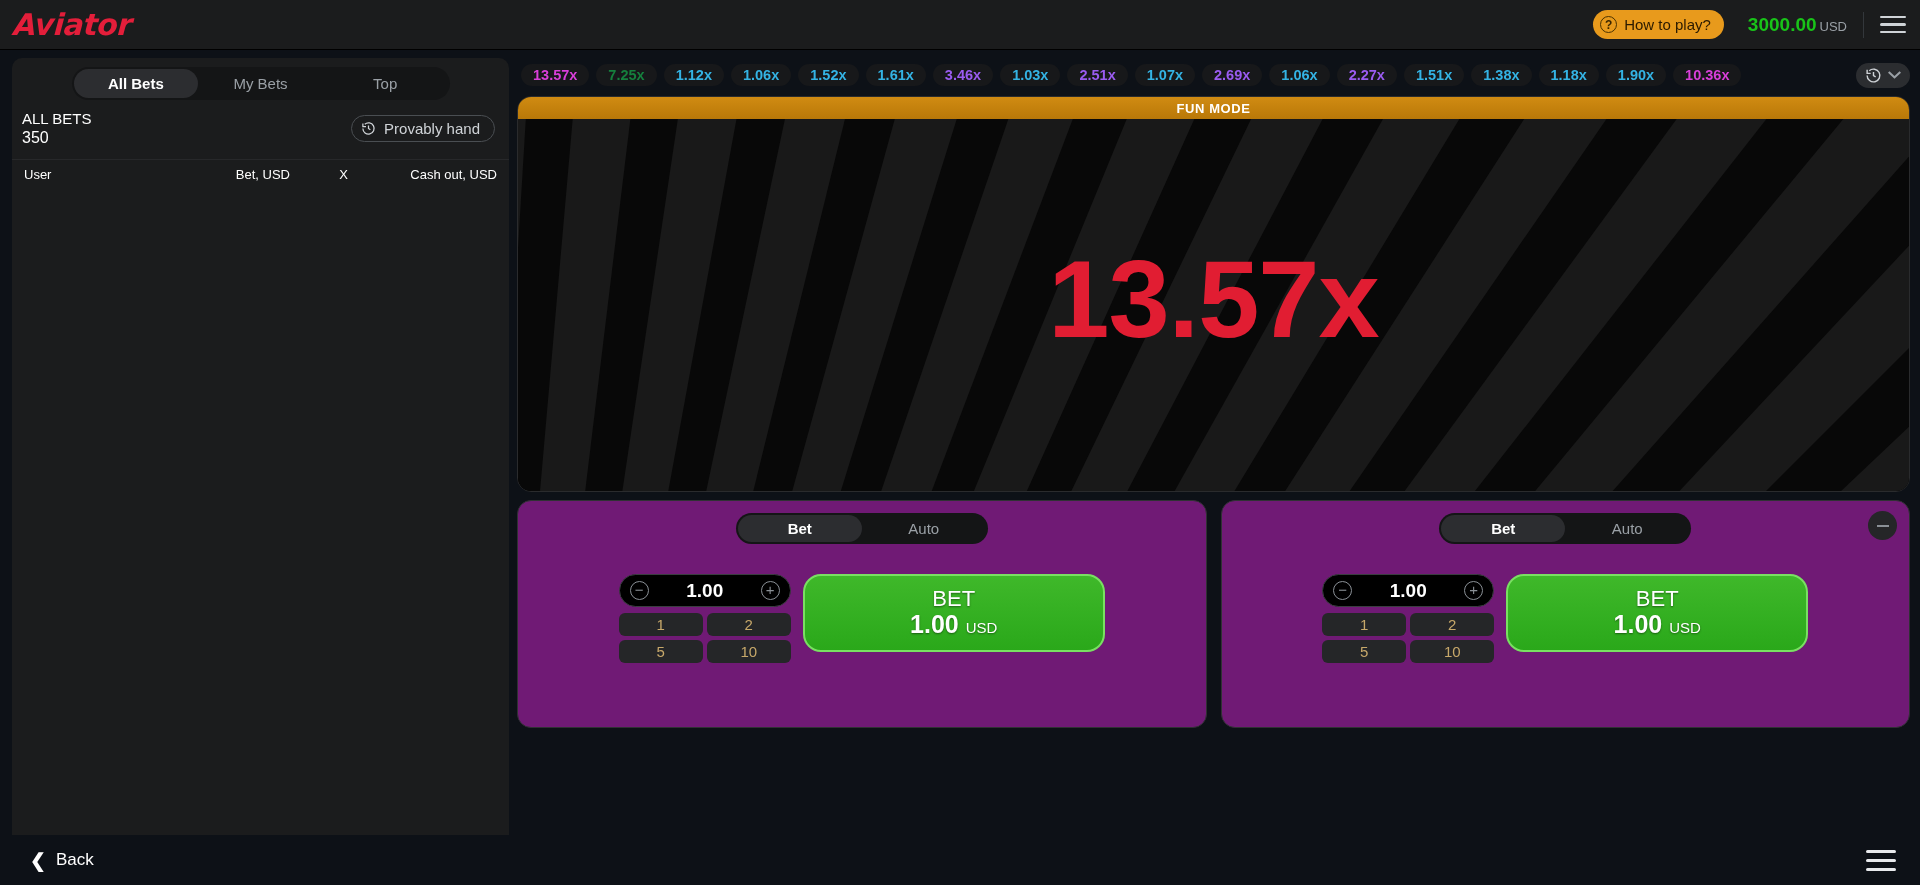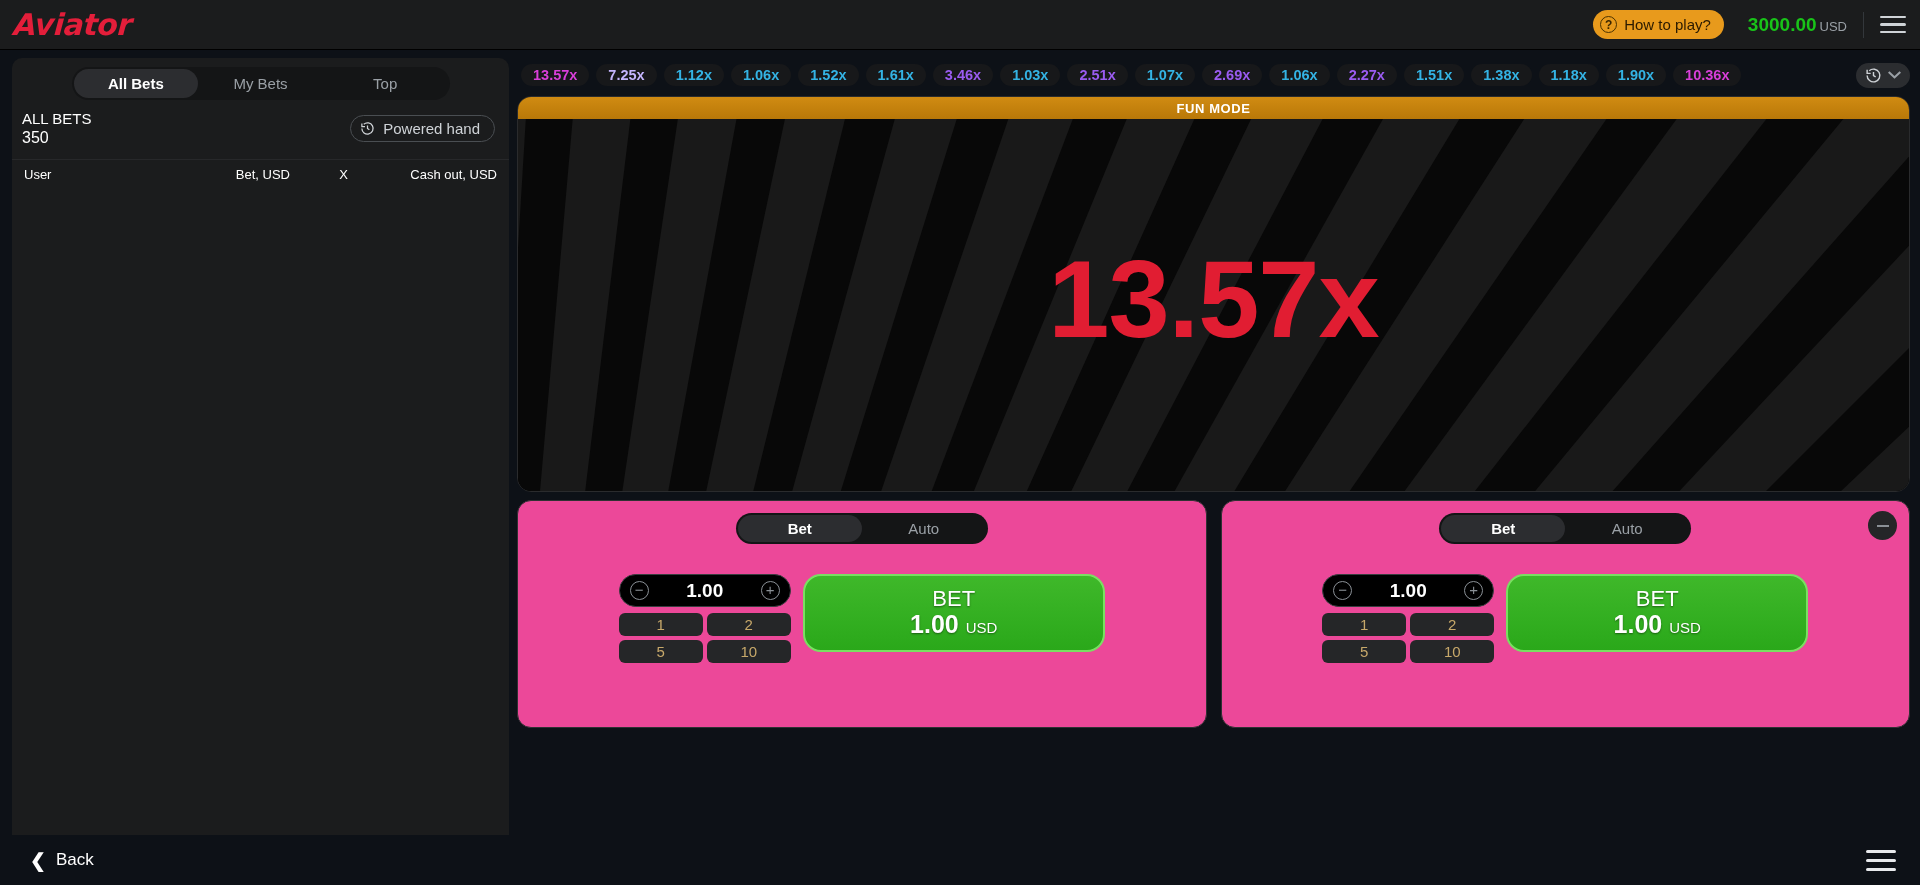--- a/index.html
+++ b/index.html
@@ -150,21 +150,21 @@
     font-family: "Liberation Sans", sans-serif;
   }
   .bigmult {
     font-size: 110px; font-weight: bold; color: #e11d32;
     line-height: 1.05; margin-top: 2px; letter-spacing: -1px;
   }
 
   
   .panels { display: flex; gap: 14px; margin-top: 8px; }
   .panel {
-    flex: 1; background: #ec4899; border: 1px solid #2f3133;
+    flex: 1; background: #701a75; border: 1px solid #2f3133;
     border-radius: 14px; padding: 12px 0 16px 0; position: relative;
     height: 228px;
   }
   .ptabs {
     margin: 0 auto; background: #141516; border-radius: 18px;
     display: flex; padding: 2px; width: 252px;
   }
   .ptab {
     flex: 1; text-align: center; font-size: 15px; color: #9aa0a6;
     padding: 5px 0; border-radius: 16px; cursor: pointer;
@@ -252,21 +252,21 @@
         <div>
           <div class="allbets-label">ALL BETS</div>
           <div class="allbets-count">350</div>
         </div>
         <button class="prevhand">
           <svg width="15" height="15" viewBox="0 0 24 24" fill="none" stroke="#cfd3d7" stroke-width="2">
             <path d="M3 12a9 9 0 1 0 3-6.7"></path>
               <polyline points="3 4 3 9 8 9"></polyline>
               <polyline points="12 7 12 12 15 14"></polyline>
           </svg>
-          <span>Powered hand</span>
+          <span>Provably hand</span>
         </button>
       </div>
 
       <div class="cols">
         <div class="c-user">User</div>
         <div class="c-bet">Bet, USD</div>
         <div class="c-x">X</div>
         <div class="c-cash">Cash out, USD</div>
       </div>
 
@@ -287,21 +287,21 @@
         </div>
       </div>
     </div>
   </div>
 
   <div class="main">
 
     <div class="histbar">
       <div class="histscroll" id="hist">
           <div class="chip" style="color: rgb(217, 63, 217);">13.57x</div>
-          <div class="chip" style="color: #c4b5fd;">7.25x</div>
+          <div class="chip" style="color: #15803d;">7.25x</div>
           <div class="chip" style="color: rgb(52, 179, 228);">1.12x</div>
           <div class="chip" style="color: rgb(52, 179, 228);">1.06x</div>
           <div class="chip" style="color: rgb(52, 179, 228);">1.52x</div>
           <div class="chip" style="color: rgb(52, 179, 228);">1.61x</div>
           <div class="chip" style="color: rgb(154, 92, 240);">3.46x</div>
           <div class="chip" style="color: rgb(52, 179, 228);">1.03x</div>
           <div class="chip" style="color: rgb(154, 92, 240);">2.51x</div>
           <div class="chip" style="color: rgb(52, 179, 228);">1.07x</div>
           <div class="chip" style="color: rgb(154, 92, 240);">2.69x</div>
           <div class="chip" style="color: rgb(52, 179, 228);">1.06x</div>

